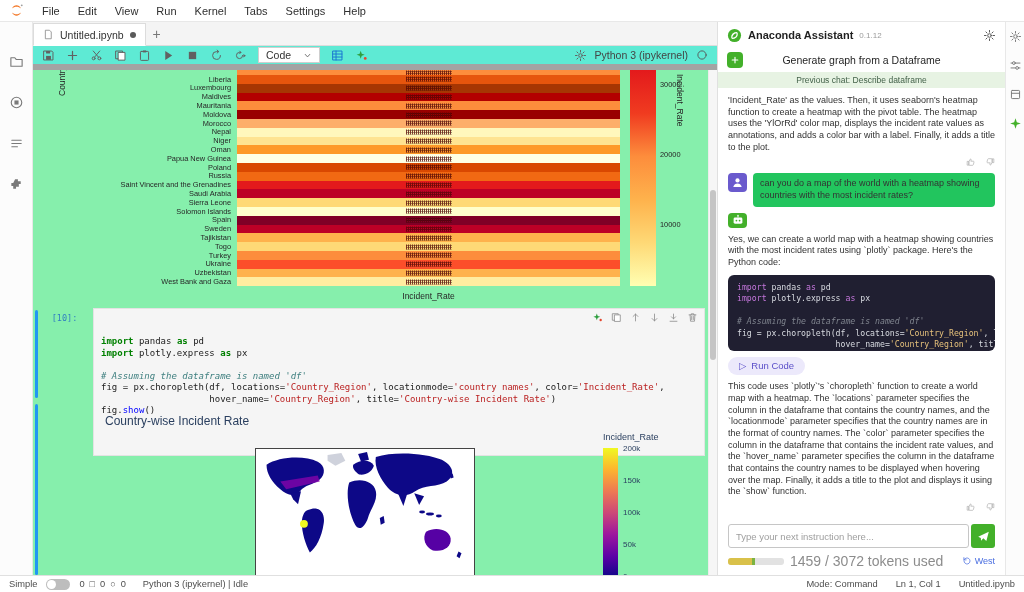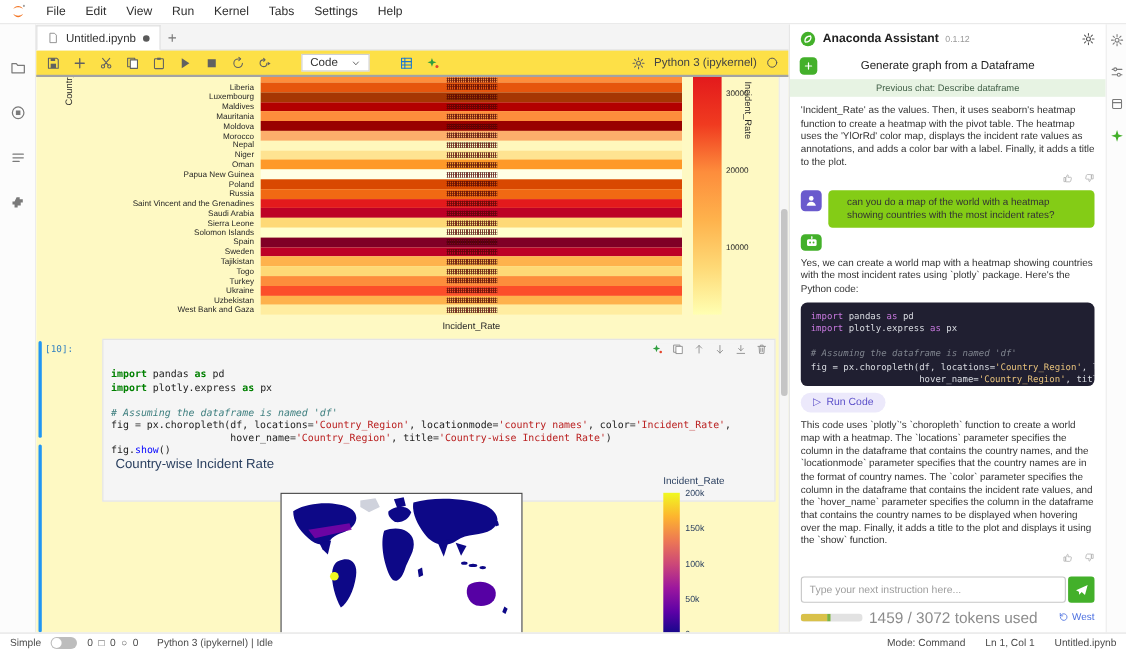--- a/index.html
+++ b/index.html
@@ -21,30 +21,30 @@
   .right-rail .rail-icon{width:13px;height:13px}
 
   
   .center{position:absolute;top:22px;bottom:17px;left:33px;right:307px;display:flex;flex-direction:column;background:#fff}
   .tabbar{height:24px;background:#f4f4f4;border-bottom:1px solid #dcdcdc;display:flex;align-items:flex-end}
   .tab{height:23px;background:#fff;border:1px solid #dcdcdc;border-bottom:1px solid #fff;display:flex;align-items:center;gap:6px;padding:0 9px;font-size:10.5px;color:#333;margin-bottom:-1px;cursor:pointer}
   .tab .icon{width:11px;height:11px;color:#8a8a8a}
   .dirty-dot{width:6px;height:6px;border-radius:50%;background:#5a5a5a}
   .tab-add{width:22px;height:22px;display:flex;align-items:center;justify-content:center;color:#777;font-size:14px;cursor:pointer}
 
-  .nbtoolbar{height:24px;background:#fde047;border-bottom:2px solid #a3a3a3;display:flex;align-items:center;gap:27px;padding:0 9px}
+  .nbtoolbar{height:24px;background:#5eead4;border-bottom:6px solid #a3a3a3;display:flex;align-items:center;gap:11px;padding:0 9px}
   .tb-group{display:flex;align-items:center;gap:11px}
   .tb-icon{width:13px;height:13px;color:#616161;cursor:pointer}
   .tb-active{color:#1976d2}
   .celltype{display:flex;align-items:center;gap:12px;border:1px solid #cfcfcf;background:#fff;font-size:10.5px;color:#333;padding:1px 7px;cursor:pointer}
   .tb-right{margin-left:auto;display:flex;align-items:center;gap:8px}
   .kernel-name{font-size:10.5px;color:#444}
   .kernel-circle{width:12px;height:12px;color:#555}
 
-  .nbcontent{flex:1;position:relative;overflow:hidden;background:#fef9c3}
+  .nbcontent{flex:1;position:relative;overflow:hidden;background:#86efac}
   .nbscrollbar{position:absolute;right:0;top:0;bottom:0;width:9px;background:#f6f6f6;border-left:1px solid #ececec}
   .nbscroll-thumb{position:absolute;right:1px;width:6px;border-radius:3px;background:#c5c5c5;top:120px;height:170px}
 
   
   .hm{position:absolute;top:0;left:0;right:9px;height:236px}
   .hm-ylabel{position:absolute;left:24px;top:26px;transform:rotate(-90deg);transform-origin:left top;font-size:8.5px;color:#262626}
   .hm-rows{position:absolute;left:0;top:0}
   .hm-row{display:flex;align-items:stretch;height:8.8px}
   .hm-row.partial{height:5px}
   .hm-lab{width:204px;text-align:right;font-size:7.4px;color:#262626;padding-right:6px;white-space:nowrap;display:flex;align-items:center;justify-content:flex-end;line-height:1}
@@ -54,21 +54,21 @@
   .hm-tick{position:absolute;left:627px;font-size:7.4px;color:#262626}
   .hm-cbar-label{position:absolute;left:652px;top:4px;transform:rotate(90deg);transform-origin:left top;font-size:8.5px;color:#262626;white-space:nowrap}
   .hm-xlabel{position:absolute;top:221px;left:204px;width:383px;text-align:center;font-size:8.5px;color:#262626}
 
   
   .cellbar{position:absolute;left:2px;width:3px;border-radius:2px;background:#2196f3}
 
   
   .cell{position:absolute;top:238px;left:8px;right:12px}
   .cell-inner{display:flex}
-  .cell-prompt{width:52px;text-align:left;padding:5px 5px 0 0;font-family:"DejaVu Sans Mono",monospace;font-size:8.5px;color:#307fc1}
+  .cell-prompt{width:52px;text-align:center;padding:5px 5px 0 0;font-family:"DejaVu Sans Mono",monospace;font-size:8.5px;color:#307fc1}
   .cell-editor{flex:1;background:#f5f5f5;border:1px solid #e3e3e3;padding:4px 7px;font-family:"DejaVu Sans Mono",monospace;font-size:9px;line-height:11.5px;position:relative;white-space:pre;overflow:hidden}
   .code-line{min-height:11.5px}
   .c-kw{color:#008000;font-weight:bold}
   .c-st{color:#ba2121}
   .c-cm{color:#408080;font-style:italic}
   .c-fn{color:#00f}
   .c-pl{color:#212121}
   .cell-tools{position:absolute;top:3px;right:6px;display:flex;gap:8px;background:rgba(245,245,245,.9)}
   .ct-icon{width:11px;height:11px;color:#8e8e8e;cursor:pointer}
   .ct-icon.green{color:#2e9e3e}
@@ -93,21 +93,21 @@
   .as-new{width:16px;height:16px;border-radius:4px;background:#43b02a;color:#fff;display:flex;align-items:center;justify-content:center;cursor:pointer;z-index:2}
   .as-new .icon{width:10px;height:10px;color:#fff}
   .as-session{position:absolute;left:0;right:0;text-align:center;font-size:10.5px;color:#1f1f1f}
   .as-banner{background:#e7f3e3;color:#44624a;font-size:8.5px;text-align:center;padding:3px 4px;flex:none;cursor:pointer}
   .as-chat{flex:1;overflow:hidden;padding:7px 10px;display:flex;flex-direction:column;gap:6px;font-size:9px;line-height:1.3;color:#333}
   .as-feedback{display:flex;justify-content:flex-end;gap:9px;margin-top:-2px}
   .fb-icon{width:10px;height:10px;color:#b3b3b3;cursor:pointer}
   .as-user{display:flex;gap:6px;align-items:flex-start}
   .as-user-avatar{width:19px;height:19px;border-radius:4px;background:#6a5acd;display:flex;align-items:center;justify-content:center}
   .as-user-avatar .icon{width:13px;height:13px}
-  .as-user-bubble{background:#84cc16;border-radius:4px;padding:5px 17px;flex:1}
+  .as-user-bubble{background:#22c55e;border-radius:4px;padding:5px 7px;flex:1}
   .as-bot-avatar{width:19px;height:19px;border-radius:4px;background:#43b02a;display:flex;align-items:center;justify-content:center}
   .as-bot-avatar .icon{width:14px;height:14px}
   .as-code{background:#201f31;border-radius:6px;padding:7px 9px;font-family:"DejaVu Sans Mono",monospace;font-size:8.2px;line-height:11px;white-space:pre;overflow:hidden;color:#d7dae0}
   .as-code .c-kw{color:#c678dd;font-weight:normal}
   .as-code .c-st{color:#e5c07b}
   .as-code .c-cm{color:#7f848e;font-style:italic}
   .as-code .c-fn{color:#61afef}
   .as-code .c-pl{color:#d7dae0}
   .as-run{align-self:flex-start;display:flex;align-items:center;gap:5px;background:#ece9fb;color:#5b4fc9;border-radius:12px;padding:3px 11px;font-size:9.5px;cursor:pointer}
   .as-inputrow{display:flex;gap:2px;padding:5px 10px 2px;flex:none;align-items:center}

